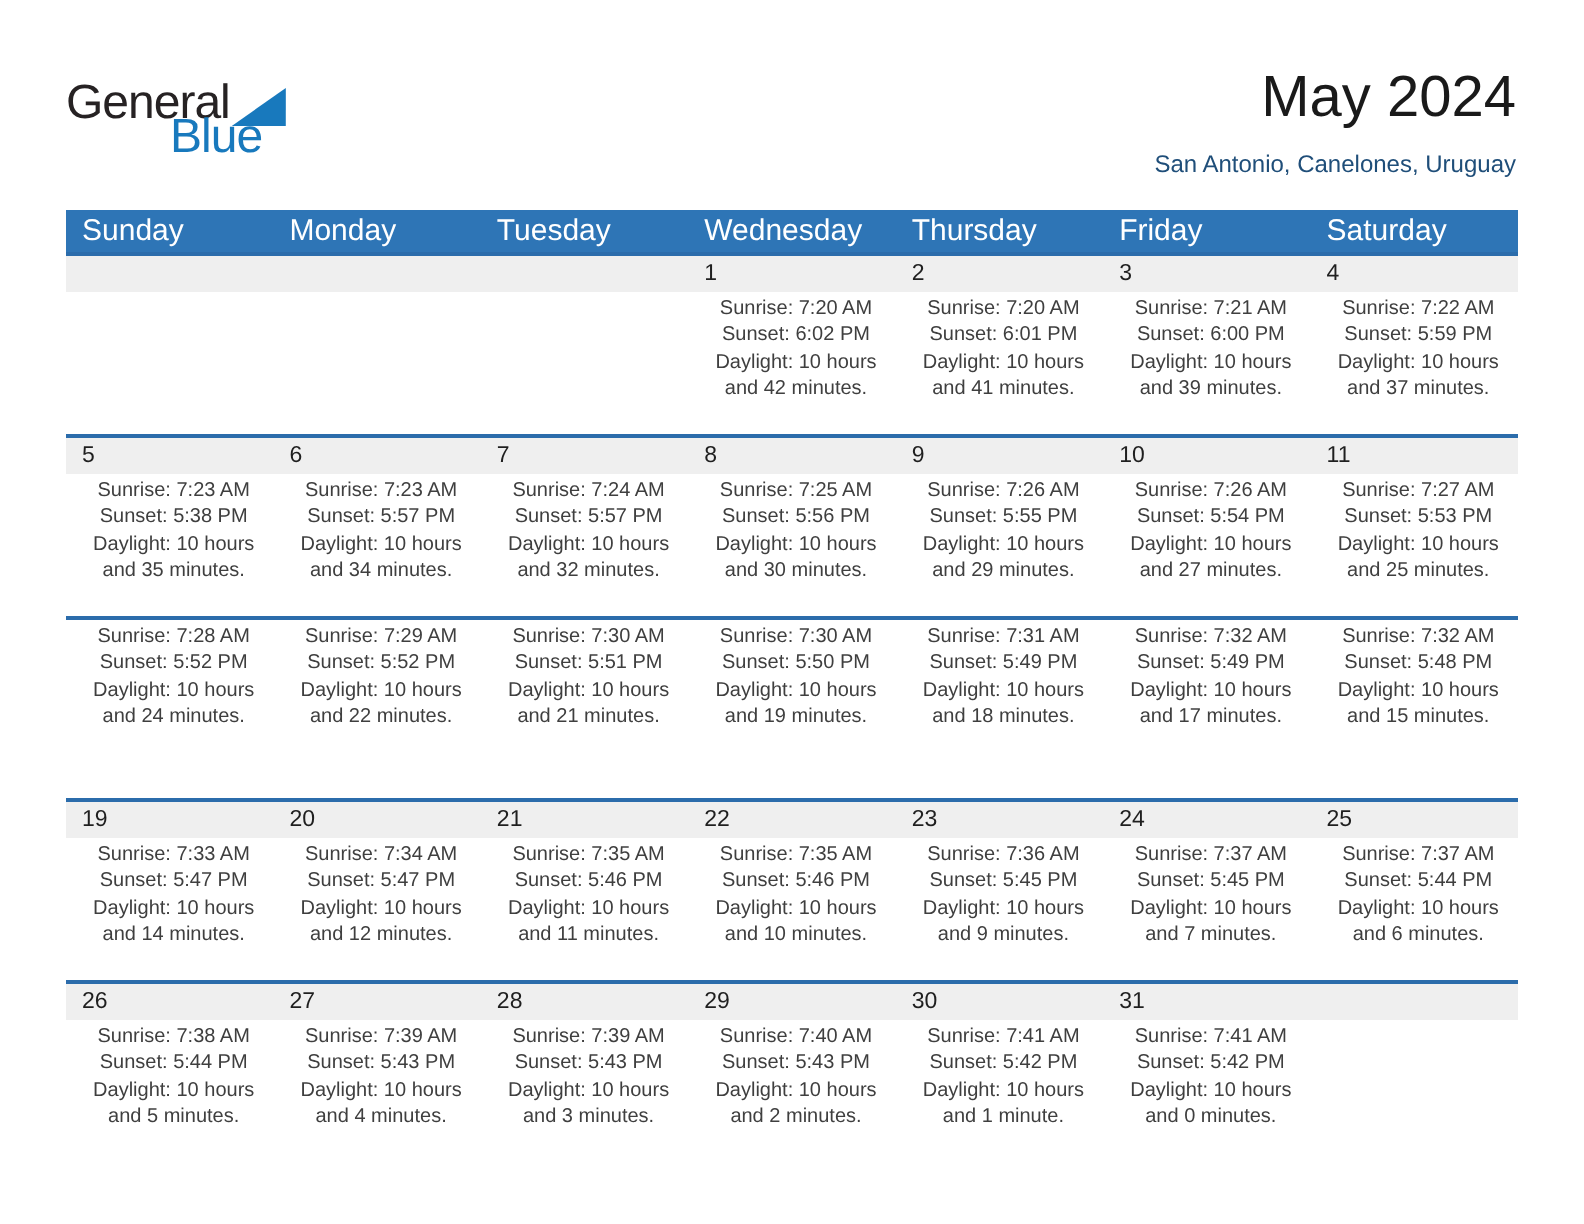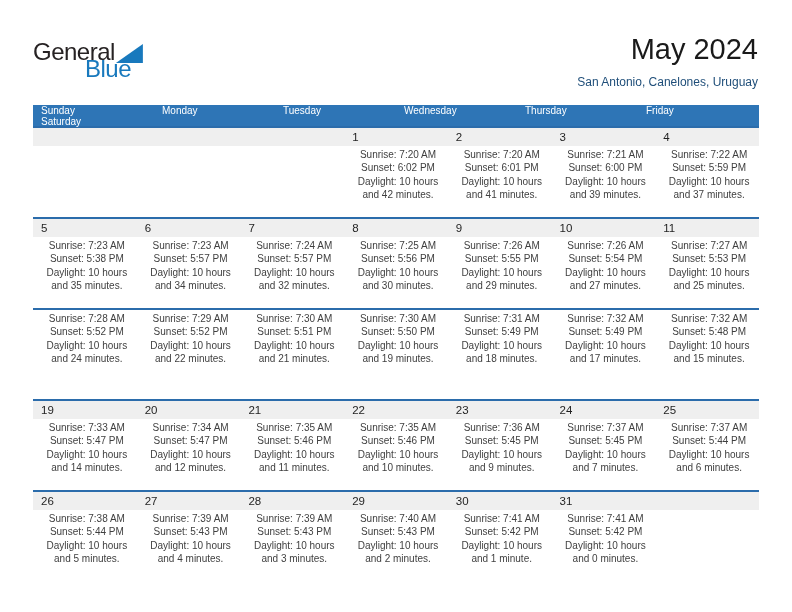--- a/index.html
+++ b/index.html
@@ -13,22 +13,22 @@
   .top{position:relative;height:105px;}
   .logo{position:absolute;left:33px;top:40px;line-height:1;}
   .logo-line1{display:flex;align-items:flex-end;color:#262223;font-size:24px;letter-spacing:-0.5px;}
   .logo-tri{display:inline-block;width:27px;height:19px;background:var(--logo-blue);
     clip-path:polygon(0 100%,100% 0,100% 100%);margin-left:1px;margin-bottom:1px;}
   .logo-line2{color:var(--logo-blue);font-size:24px;letter-spacing:-0.5px;margin:-7px 0 0 52px;}
   .titles{position:absolute;right:34px;top:33px;text-align:right;}
   .month-title{font-size:29px;color:var(--title-text);}
   .location{font-size:12px;color:var(--location-text);margin-top:9px;}
   .cal{position:absolute;left:33px;right:33px;top:105px;}
-  .weekday-row{display:grid;grid-template-columns:repeat(6,1fr);background:var(--header-bar);
-    color:#ffffff;height:21px;align-items:center;font-size:10px;}
+  .weekday-row{display:grid;grid-template-columns:repeat(7,1fr);background:var(--header-bar);
+    color:#ffffff;height:21px;align-items:center;font-size:15px;}
   .weekday-cell{padding-left:8px;white-space:nowrap;}
   .week{border-top:2px solid var(--week-divider);min-height:89px;}
   .numbers{display:grid;grid-template-columns:repeat(7,1fr);background:var(--number-band);}
   .num-cell{font-size:11.5px;color:#1f1f1f;padding:3px 0 2px 8px;min-height:13px;}
   .details{display:grid;grid-template-columns:repeat(7,1fr);text-align:center;}
   .det-cell{padding:2px 4px 0 8px;font-size:10px;color:#3f3f3f;line-height:13.4px;}
 </style>
 </head>
 <body style="--header-bar: #2E75B6; --week-divider: #2B6CAB; --number-band: #EFEFEF; --location-text: #1F4E79; --logo-blue: #1879BD; --title-text: #1A1A1A;">
 

